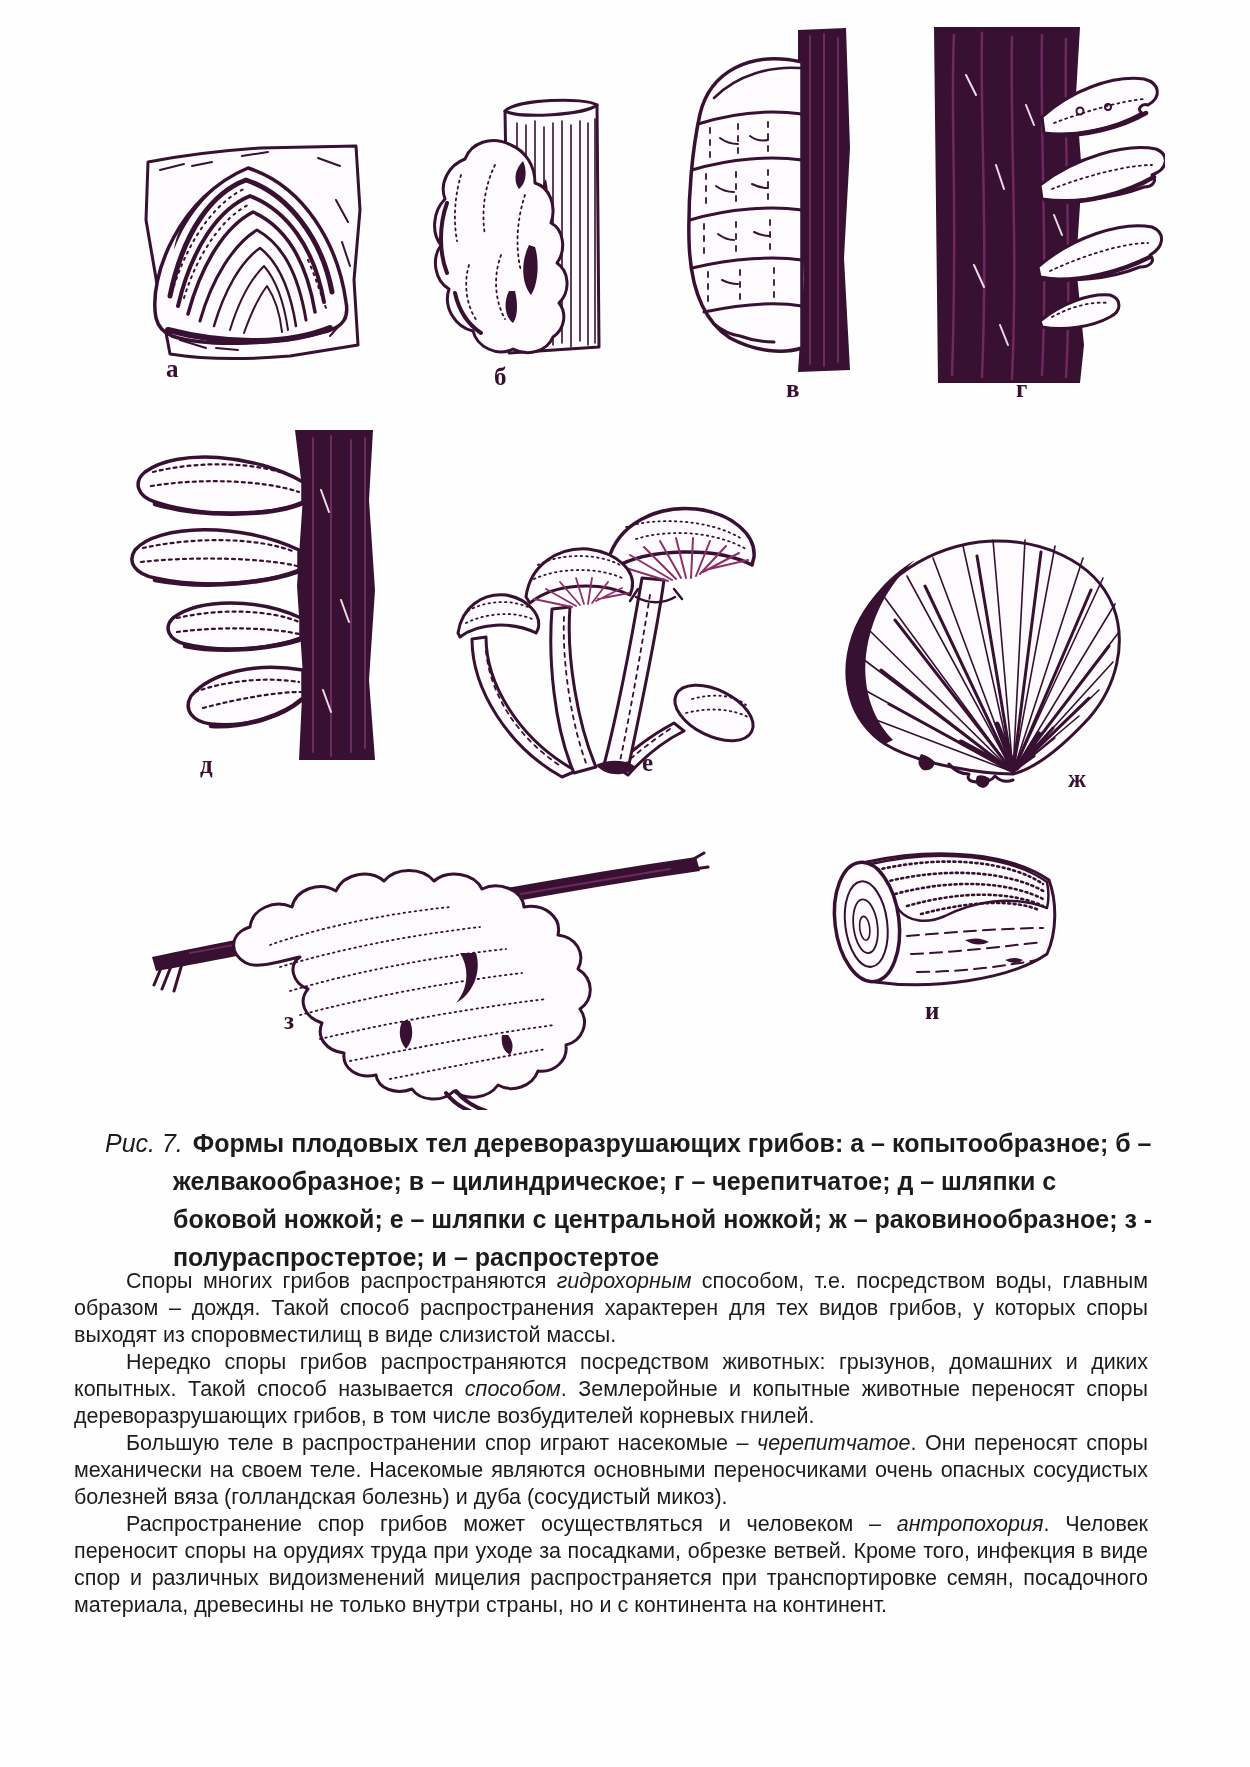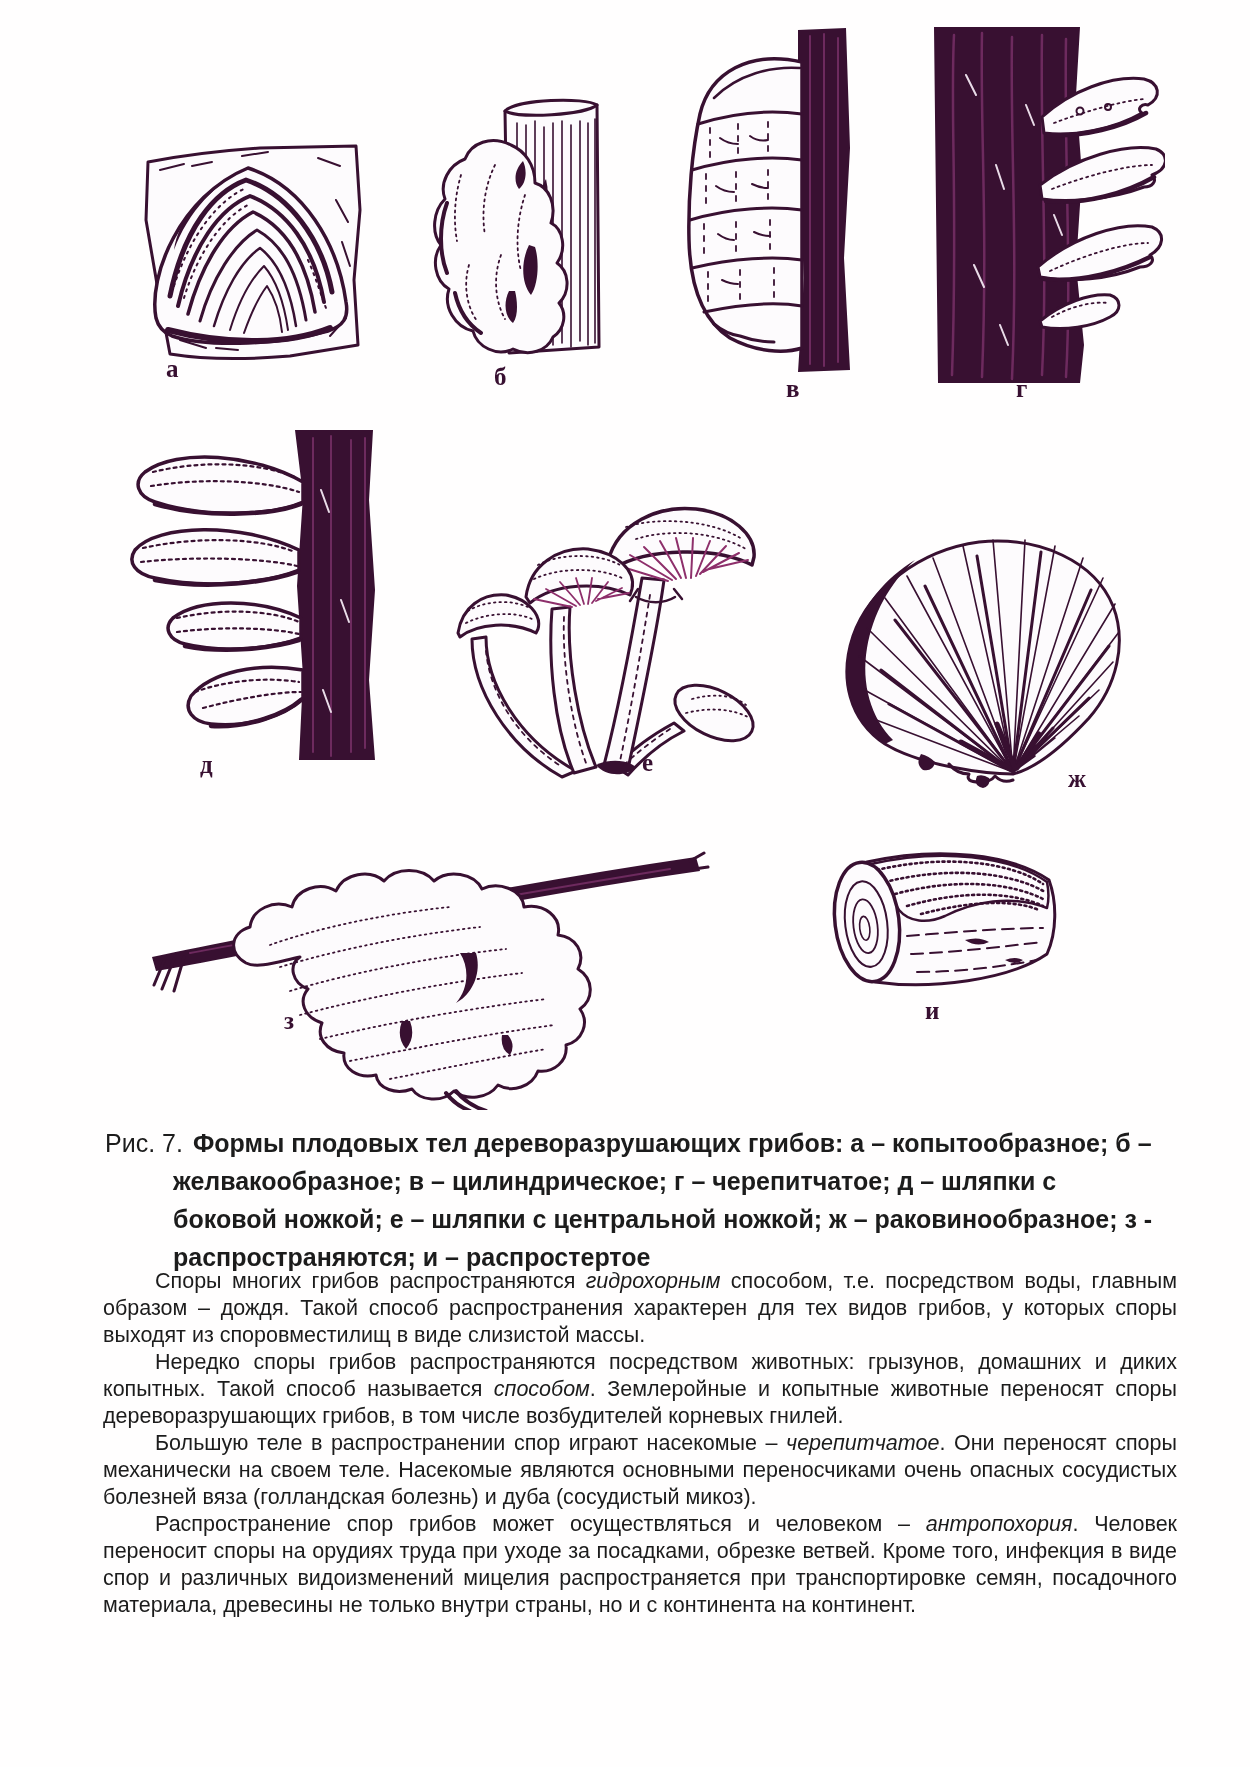--- a/index.html
+++ b/index.html
@@ -11,22 +11,22 @@
   
   .ln{stroke:#381031;fill:none;stroke-linecap:round;stroke-linejoin:round;}
   .fl{fill:#381031;stroke:none;}
   .wh{fill:#fdfbfd;stroke:#381031;stroke-linejoin:round;stroke-linecap:round;}
   .mg{stroke:#8e2f6b;fill:none;stroke-linecap:round;}
   .st{stroke:#6d2a5e;fill:none;stroke-linecap:round;}
   .nk{stroke:#e9dce8;fill:none;stroke-linecap:round;}
   .caption{position:absolute;left:105px;top:1124px;width:985px;
            font-size:25px;line-height:38px;font-weight:700;
            padding-left:68px;text-indent:-68px;}
-  .cap-num{font-weight:400;margin-right:10px;}
-  .bodytext{position:absolute;left:103px;top:1268px;width:1074px;
+  .cap-num{font-style:italic;font-weight:400;margin-right:10px;}
+  .bodytext{position:absolute;left:74px;top:1268px;width:1074px;
             font-size:21.5px;line-height:27px;text-align:justify;}
   .bodytext p{margin:0;text-indent:52px;}
   .bodytext i{font-style:italic;}
 </style>
 </head>
 <body>
 
 <div class="page">
 
   <figure style="margin:0">
@@ -171,21 +171,21 @@
     <div class="fig-label" style="left:786px;top:376px">в</div>
     <div class="fig-label" style="left:1016px;top:376px">г</div>
     <div class="fig-label" style="left:200px;top:752px">д</div>
     <div class="fig-label" style="left:642px;top:750px">е</div>
     <div class="fig-label" style="left:1068px;top:766px">ж</div>
     <div class="fig-label" style="left:284px;top:1008px">з</div>
     <div class="fig-label" style="left:925px;top:998px">и</div>
   </figure>
 
   <div class="caption">
-    <span class="cap-num">Рис. 7.</span><span class="cap-text">Формы плодовых тел дереворазрушающих грибов: а – копытообразное; б – желвакообразное; в – цилиндрическое; г – черепитчатое; д – шляпки с боковой ножкой; е – шляпки с центральной ножкой; ж – раковинообразное; з - распространяются; и – распростертое</span>
+    <span class="cap-num">Рис. 7.</span><span class="cap-text">Формы плодовых тел дереворазрушающих грибов: а – копытообразное; б – желвакообразное; в – цилиндрическое; г – черепитчатое; д – шляпки с боковой ножкой; е – шляпки с центральной ножкой; ж – раковинообразное; з - полураспростертое; и – распростертое</span>
   </div>
 
   <div class="bodytext">
     <p><span>Споры многих грибов распространяются </span><i>гидрохорным</i><span> способом, т.е. посредством воды, главным образом – дождя. Такой способ распространения характерен для тех видов грибов, у которых споры выходят из споровместилищ в виде слизистой массы.</span></p>
     <p><span>Нередко споры грибов распространяются посредством животных: грызунов, домашних и диких копытных. Такой способ называется </span><i>способом</i><span>. Землеройные и копытные животные переносят споры дереворазрушающих грибов, в том числе возбудителей корневых гнилей.</span></p>
     <p><span>Большую теле в распространении спор играют насекомые – </span><i>черепитчатое</i><span>. Они переносят споры механически на своем теле. Насекомые являются основными переносчиками очень опасных сосудистых болезней вяза (голландская болезнь) и дуба (сосудистый микоз).</span></p>
     <p><span>Распространение спор грибов может осуществляться и человеком – </span><i>антропохория</i><span>. Человек переносит споры на орудиях труда при уходе за посадками, обрезке ветвей. Кроме того, инфекция в виде спор и различных видоизменений мицелия распространяется при транспортировке семян, посадочного материала, древесины не только внутри страны, но и с континента на континент.</span></p>
   </div>
 
 </div>

